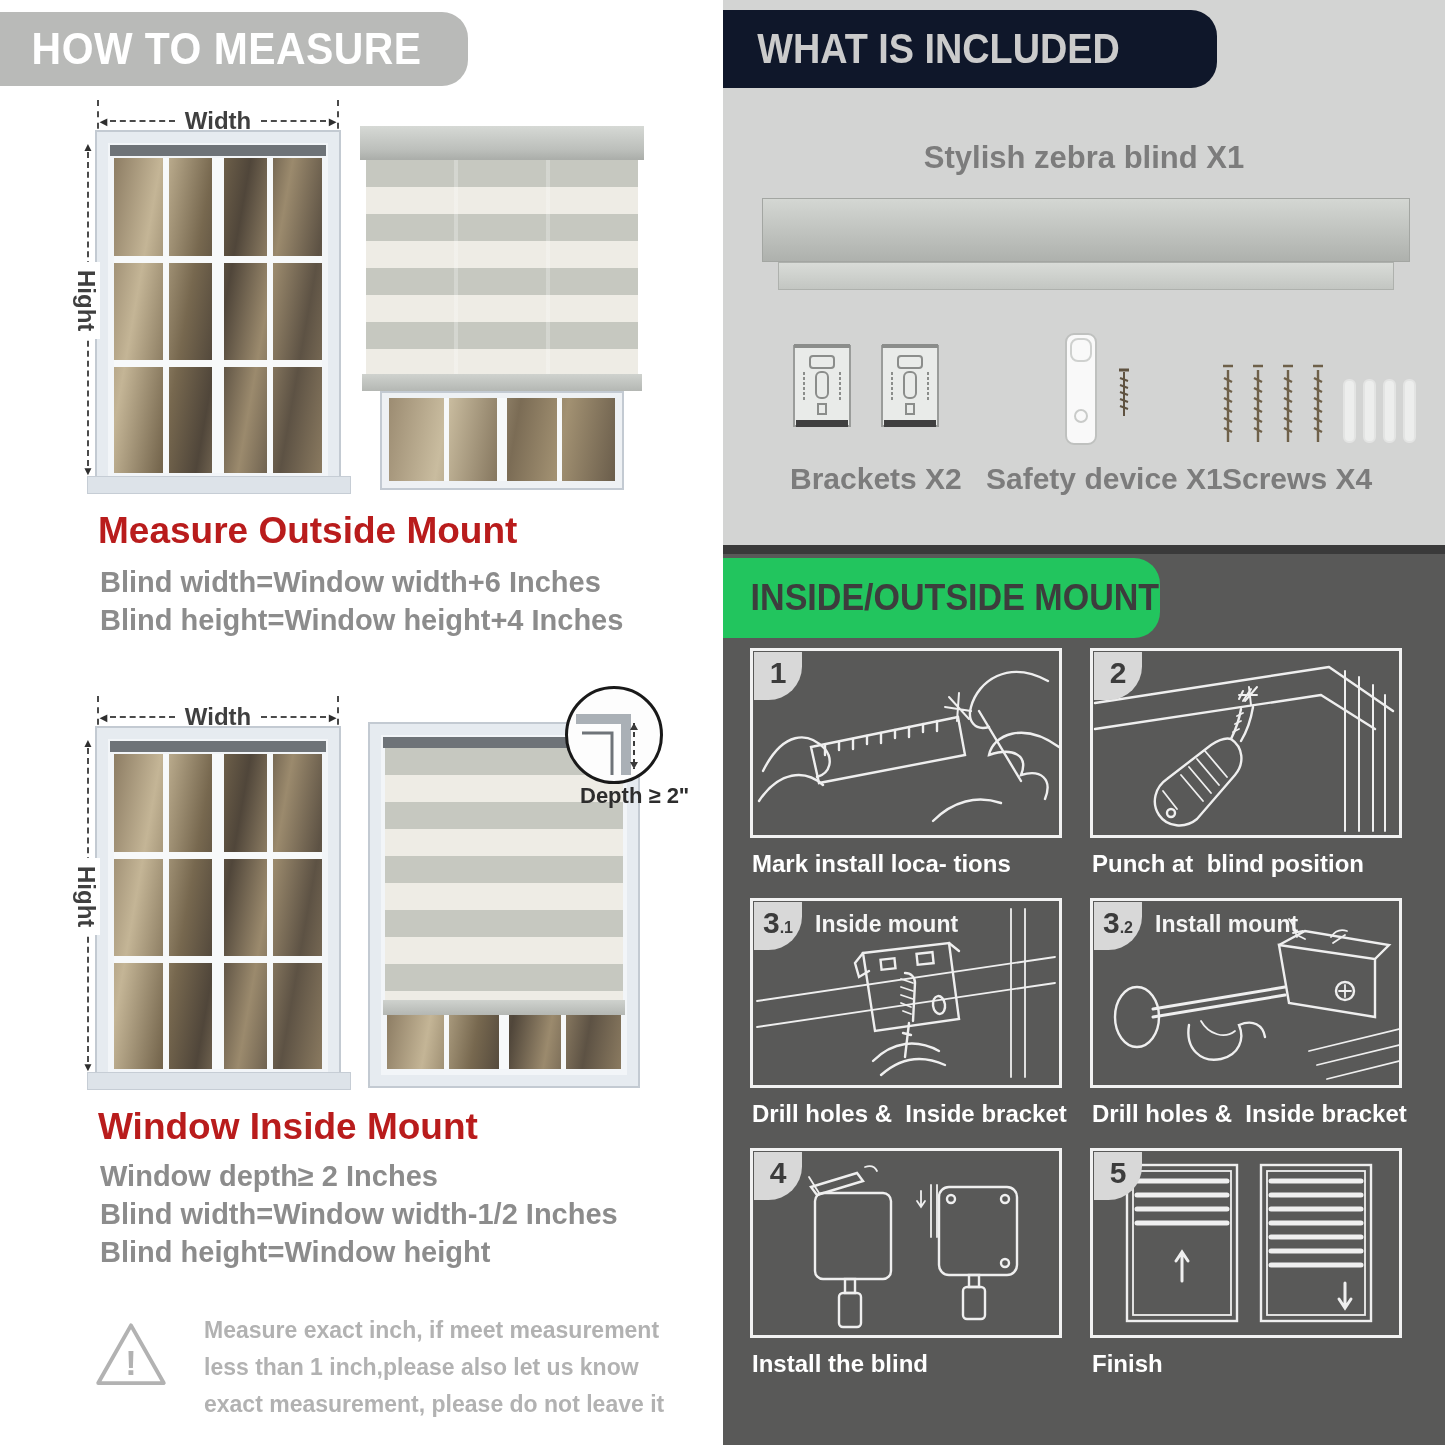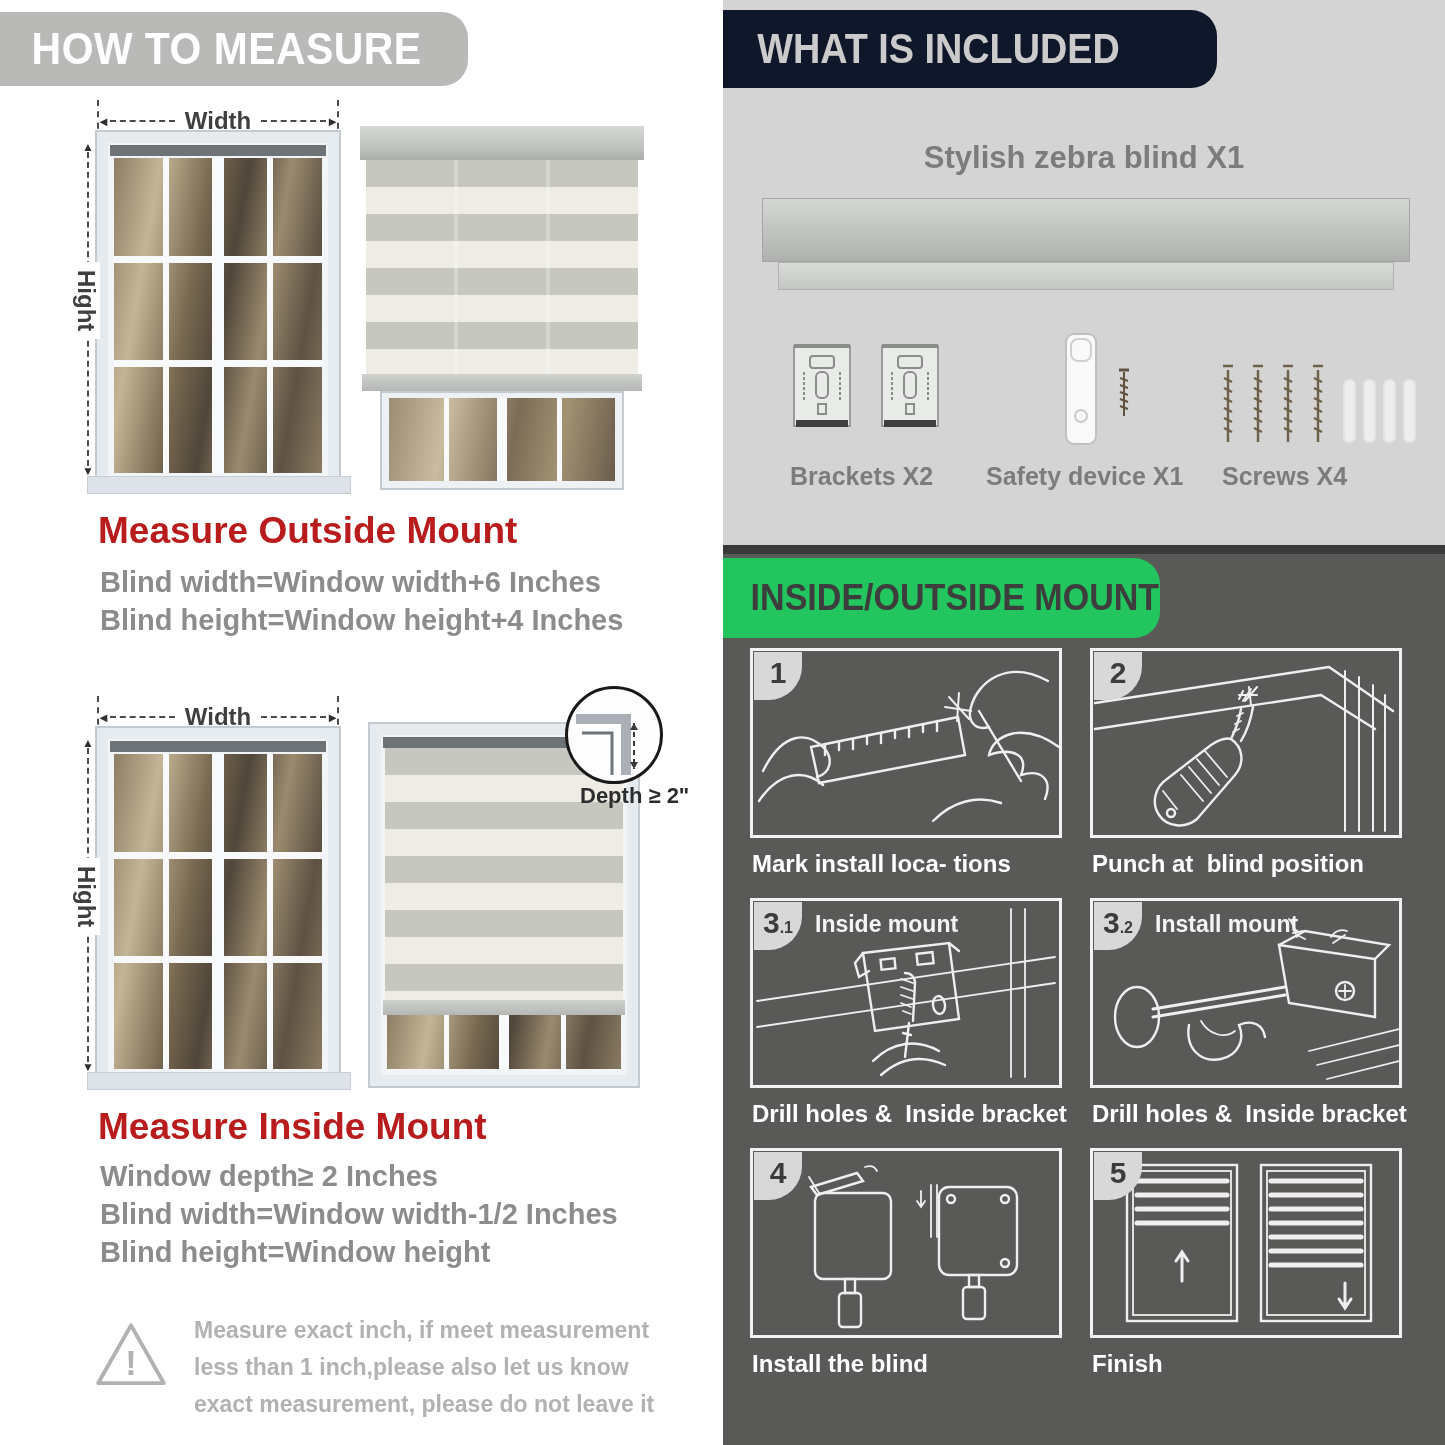--- a/index.html
+++ b/index.html
@@ -68,21 +68,21 @@
 
   
   .gray-top{position:absolute;left:723px;top:0;width:722px;height:545px;background:#d3d4d3;}
   .product-label{position:absolute;left:723px;top:140px;width:722px;text-align:center;
         font-size:31px;font-weight:bold;color:#7c7c7c;}
   .rail-main{position:absolute;left:762px;top:198px;width:648px;height:64px;
         background:linear-gradient(180deg,#d4d7d3 0%,#bfc2be 55%,#aeb1ad 100%);
         border:1px solid #a3a6a2;box-sizing:border-box;}
   .rail-lip{position:absolute;left:778px;top:262px;width:616px;height:28px;
         background:linear-gradient(180deg,#d9dcd8,#c3c6c2);border:1px solid #aeb1ad;box-sizing:border-box;}
-  .item-label{position:absolute;font-size:25px;font-weight:bold;color:#7c7c7c;white-space:nowrap;}
+  .item-label{position:absolute;font-size:30px;font-weight:bold;color:#7c7c7c;white-space:nowrap;}
 
   .dark-section{position:absolute;left:723px;top:545px;width:722px;height:900px;background:#595958;}
   .dark-topline{position:absolute;left:723px;top:545px;width:722px;height:9px;background:#3a3a3a;}
 
   .panel{position:absolute;width:312px;height:190px;border:3px solid #f2f2f2;box-sizing:border-box;}
   .badge{position:absolute;left:1px;top:1px;width:48px;height:48px;border-radius:0 0 70% 0;
         background:#d8d8d8;display:flex;align-items:flex-start;justify-content:center;}
   .badge .bnum{font-size:30px;font-weight:bold;color:#3c3c3c;line-height:42px;}
   .badge .bsub{font-size:16px;font-weight:bold;color:#3c3c3c;line-height:52px;}
   .ptitle{position:absolute;left:62px;top:10px;font-size:23px;font-weight:bold;color:#f5f5f5;white-space:nowrap;}
@@ -191,31 +191,31 @@
   <div class="depth-circle" style="left:565px;top:686px;">
     <svg class="art" viewBox="0 0 92 92">
       <path d="M8 30 L58 30 L58 86" fill="none" stroke="#aab0b6" stroke-width="10"></path>
       <path d="M14 44 L44 44 L44 86" fill="none" stroke="#6f7479" stroke-width="3"></path>
       <path d="M66 34 L66 80" stroke="#3a3a3a" stroke-width="2" stroke-dasharray="5 4"></path>
       <path d="M66 34 l-4 7 h8 Z M66 80 l-4 -7 h8 Z" fill="#3a3a3a"></path>
     </svg>
   </div>
   <div class="depth-label" style="left:580px;top:783px;">Depth ≥ 2"</div>
 
-  <div class="h-dark" style="left:98px;top:1106px;">Measure Inside Mount</div>
+  <div class="h-dark" style="left:98px;top:1106px;">Window Inside Mount</div>
   <div class="h-line" style="left:100px;top:1160px;">Window depth≥ 2 Inches</div>
   <div class="h-line" style="left:100px;top:1198px;">Blind width=Window width-1/2 Inches</div>
   <div class="h-line" style="left:100px;top:1236px;">Blind height=Window height</div>
 
   <div class="warn-wrap" style="left:92px;top:1312px;">
     <svg width="78" height="86" viewBox="0 0 100 96">
       <path d="M50 10 L92 84 L8 84 Z" fill="none" stroke="#b2b2b2" stroke-width="5" stroke-linejoin="round"></path>
       <text x="50" y="74" text-anchor="middle" font-size="44" font-weight="bold" fill="#b2b2b2" font-family="Liberation Sans, sans-serif">!</text>
     </svg>
-    <div class="warn-text" style="margin-left:24px;">Measure exact inch, if meet measurement less than 1 inch,please also let us know exact measurement, please do not leave it</div>
+    <div class="warn-text" style="margin-left:34px;">Measure exact inch, if meet measurement less than 1 inch,please also let us know exact measurement, please do not leave it</div>
   </div>
 
   <div class="gray-top"></div>
   <div class="banner-included">
     <span>WHAT IS INCLUDED</span>
   </div>
   <div class="product-label">Stylish zebra blind X1</div>
   <div class="rail-main"></div>
   <div class="rail-lip"></div>
 

